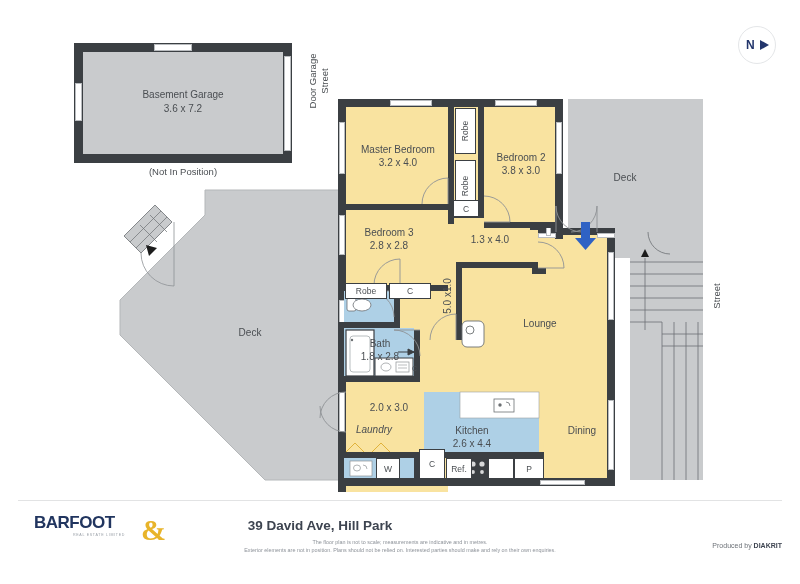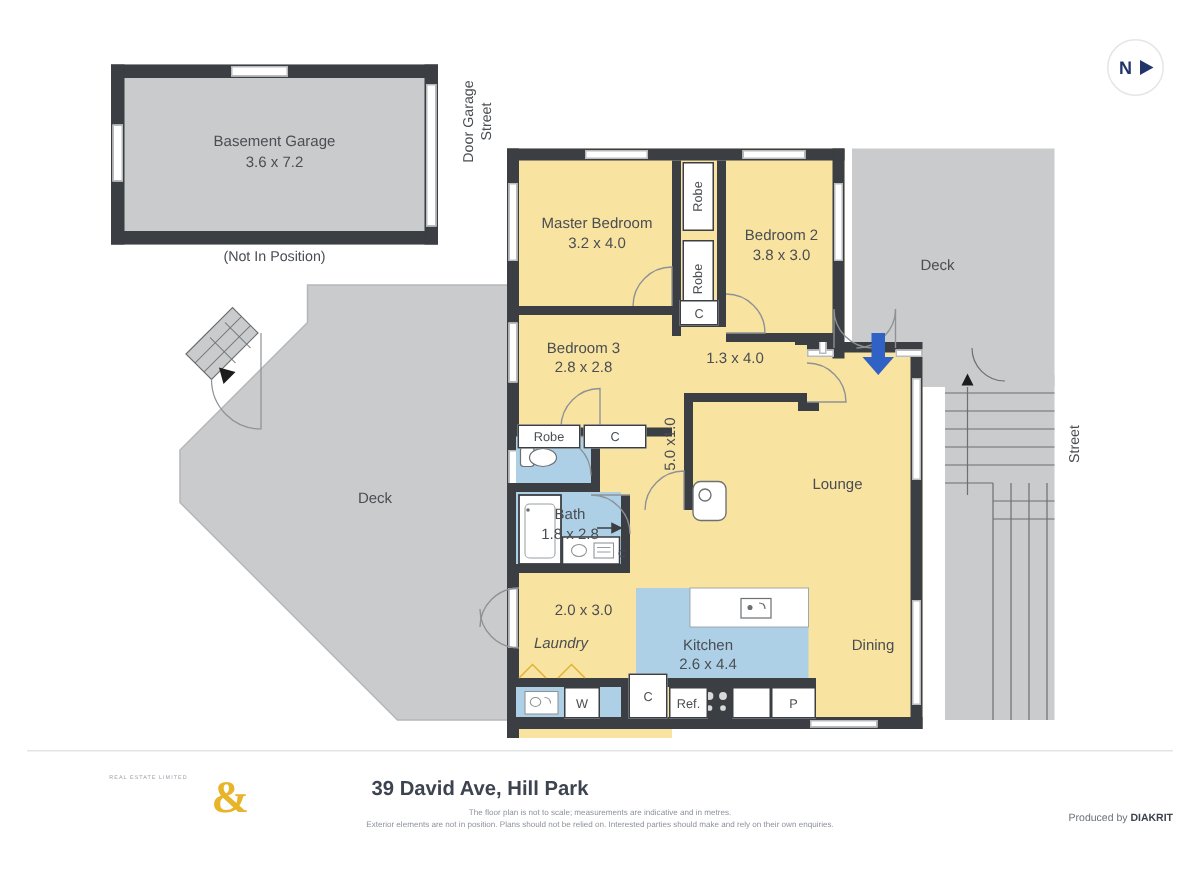--- a/index.html
+++ b/index.html
@@ -329,30 +329,31 @@
   <div class="lbl big rot" style="left:412px;top:290px;width:72px;transform:rotate(-90deg);">5.0 x1.0</div>
 
   <div class="lbl big" style="left:353px;top:338px;width:54px;">Bath</div>
   <div class="lbl big" style="left:348px;top:351px;width:64px;">1.8 x 2.8</div>
 
   <div class="lbl big" style="left:345px;top:402px;width:70px;padding-left:18px;">2.0 x 3.0</div>
 
   <div class="lbl big" style="left:437px;top:425px;width:70px;">Kitchen</div>
   <div class="lbl big" style="left:437px;top:438px;width:70px;">2.6 x 4.4</div>
 
-  <div class="lbl big" style="left:505px;top:318px;width:70px;text-align:right;">Lounge</div>
+  <div class="lbl big" style="left:505px;top:318px;width:70px;">Lounge</div>
 
   <div class="lbl big" style="left:552px;top:425px;width:60px;">Dining</div>
 
   <div class="lbl big" style="left:343px;top:424px;width:62px;font-style:italic;">Laundry</div>
 
   <div class="footer-rule"></div>
 
   <div id="logo">
     <div style="position:relative;">
+      <div class="logo-l1">BARFOOT</div>
       <div class="logo-amp">&amp;</div>
       <div class="logo-sub">REAL ESTATE LIMITED</div>
     </div>
   </div>
 
   <div id="title">39 David Ave, Hill Park</div>
   <div id="disc">
     <div>The floor plan is not to scale; measurements are indicative and in metres.</div>
     <div>Exterior elements are not in position. Plans should not be relied on. Interested parties should make and rely on their own enquiries.</div>
   </div>

